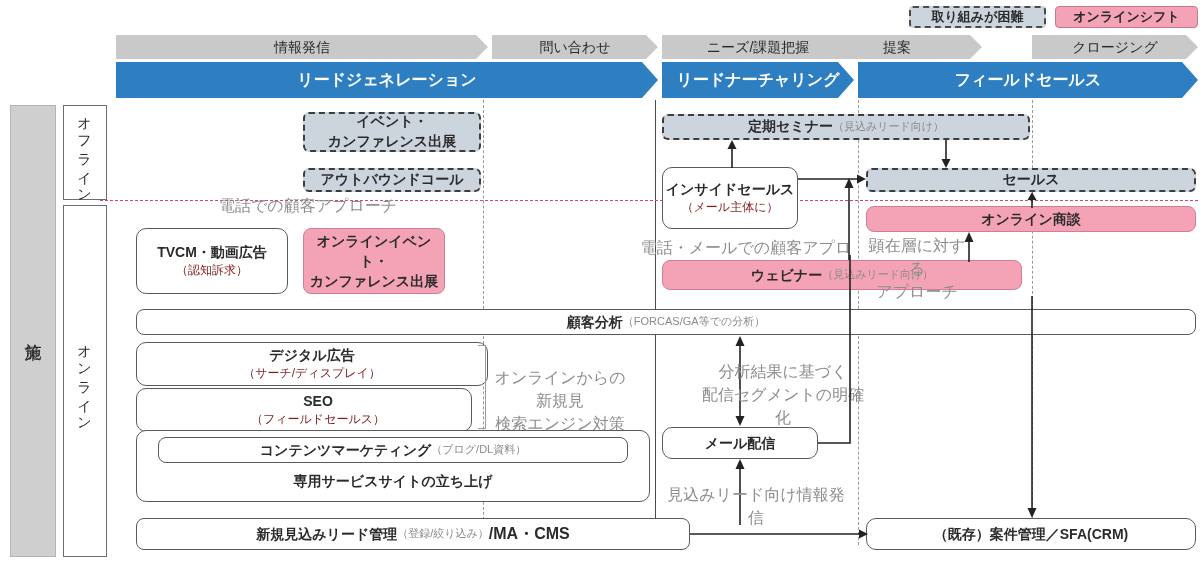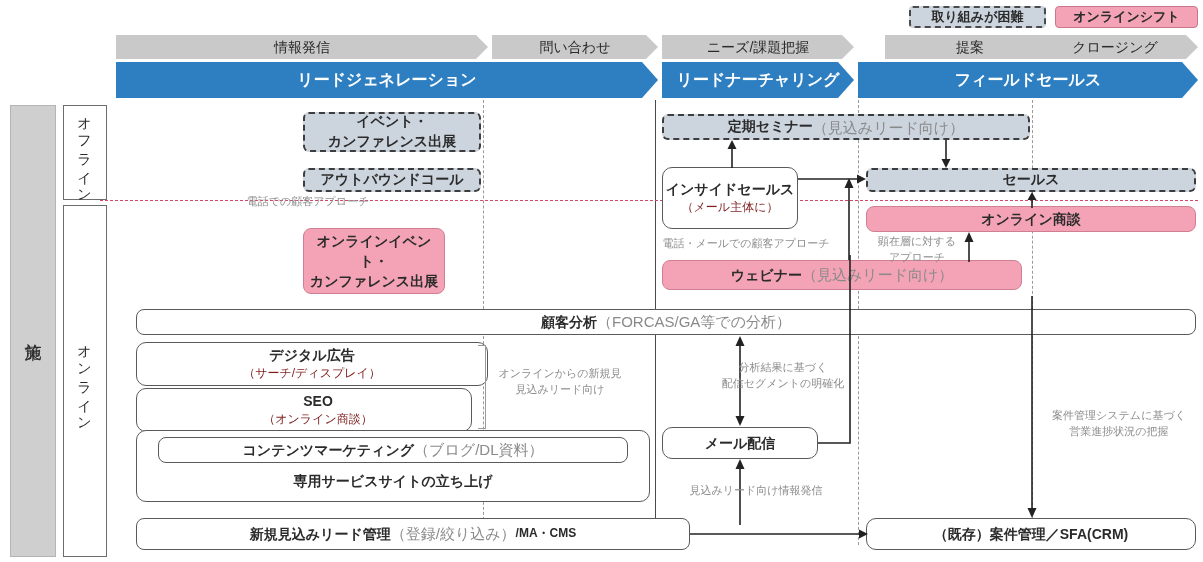--- a/index.html
+++ b/index.html
@@ -55,24 +55,24 @@
   .box-pink{
     background:#f3a3b5;border:1.5px solid #d07f92;border-radius:8px;
     font-size:14px;font-weight:bold;color:#2b2b2b;flex-direction:column;line-height:1.45;
   }
   .box-graydash{
     background:#ccd4de;border:2px dashed #3d3d3d;border-radius:6px;
     font-size:14px;font-weight:bold;color:#2b2b2b;flex-direction:column;line-height:1.4;
   }
   .bold{font-weight:bold;}
   .sub{color:#7f1d1d;font-weight:normal;font-size:12px;}
-  .sub-inline{color:#8a8a8a;font-weight:normal;font-size:15px;}
-
-  
-  .note{font-size:11px;color:#8d8d8d;line-height:1.45;text-align:center;}
+  .sub-inline{color:#8a8a8a;font-weight:normal;font-size:11px;}
+
+  
+  .note{font-size:16px;color:#8d8d8d;line-height:1.45;text-align:center;}
 
   
   .arrow svg{display:block;overflow:visible;}
   .bracket{border:1.5px solid #9a9a9a;border-left:none;}
 </style>
 </head>
 <body>
 
 <div id="stage">
 
@@ -85,21 +85,21 @@
 
   <div class="abs ctr phase" style="left:116px;top:35px;width:372px;">
     <span>情報発信</span>
   </div>
   <div class="abs ctr phase" style="left:492px;top:35px;width:166px;">
     <span>問い合わせ</span>
   </div>
   <div class="abs ctr phase" style="left:662px;top:35px;width:192px;">
     <span>ニーズ/課題把握</span>
   </div>
-  <div class="abs ctr phase" style="left:885px;top:35px;width:170px;">
+  <div class="abs ctr phase" style="left:812px;top:35px;width:170px;">
     <span>提案</span>
   </div>
   <div class="abs ctr phase" style="left:1032px;top:35px;width:166px;">
     <span>クロージング</span>
   </div>
 
   <div class="abs ctr bluebar" style="left:116px;top:62px;width:542px;">
     <span>リードジェネレーション</span>
   </div>
   <div class="abs ctr bluebar" style="left:662px;top:62px;width:192px;">
@@ -174,20 +174,24 @@
     </svg>
   </div>
 
   <div class="abs arrow" style="left:843px;top:178px;width:12px;height:82px;">
     <svg width="12" height="82" viewBox="0 0 12 82">
       <line x1="6" y1="82" x2="6" y2="9" stroke="#222" stroke-width="1.6"></line>
       <polygon points="6,0 1.5,10 10.5,10" fill="#222"></polygon>
     </svg>
   </div>
 
+  <div class="abs ctr box-white" style="left:136px;top:228px;width:152px;height:66px;">
+    <span class="bold">TVCM・動画広告</span>
+    <span class="sub">（認知訴求）</span>
+  </div>
 
   <div class="abs ctr box-pink" style="left:303px;top:228px;width:142px;height:66px;">
     <span>オンラインイベント・</span>
     <span>カンファレンス出展</span>
   </div>
 
   <div class="abs note" style="left:636px;top:236px;width:220px;">
     <span>電話・メールでの顧客アプローチ</span>
   </div>
 
@@ -223,27 +227,27 @@
     <span class="bold">顧客分析</span>
     <span class="sub-inline">（FORCAS/GA等での分析）</span>
   </div>
 
   <div class="abs ctr box-white" style="left:136px;top:342px;width:352px;height:44px;">
     <span class="bold">デジタル広告</span>
     <span class="sub">（サーチ/ディスプレイ）</span>
   </div>
   <div class="abs ctr box-white" style="left:136px;top:388px;width:336px;height:44px;padding-left:28px;">
     <span class="bold">SEO</span>
-    <span class="sub">（オンライン商談）</span>
+    <span class="sub">（フィールドセールス）</span>
   </div>
 
   <div class="abs bracket" style="left:478px;top:345px;width:8px;height:84px;"></div>
   <div class="abs note" style="left:490px;top:366px;width:140px;">
     <span>オンラインからの新規見</span><br>
-    <span>見込みリード向け</span>
+    <span>検索エンジン対策</span>
   </div>
 
   <div class="abs box-white" style="left:136px;top:430px;width:514px;height:72px;"></div>
   <div class="abs ctr box-white sq" style="left:158px;top:437px;width:470px;height:26px;flex-direction:row;">
     <span class="bold">コンテンツマーケティング</span>
     <span class="sub-inline">（ブログ/DL資料）</span>
   </div>
   <div class="abs ctr" style="left:158px;top:468px;width:470px;height:28px;font-size:14px;font-weight:bold;color:#2b2b2b;">
     <span>専用サービスサイトの立ち上げ</span>
   </div>
@@ -276,39 +280,35 @@
 
   <div class="abs arrow" style="left:818px;top:255px;width:42px;height:190px;">
     <svg width="42" height="190" viewBox="0 0 42 190">
       <path d="M0,188 L32,188 L32,0" fill="none" stroke="#222" stroke-width="1.6"></path>
     </svg>
   </div>
 
   <div class="abs ctr box-white sq" style="left:136px;top:518px;width:554px;height:32px;flex-direction:row;">
     <span class="bold">新規見込みリード管理</span>
     <span class="sub-inline">（登録/絞り込み）</span>
-    <span class="bold" style="font-size:12px;">/MA・CMS</span>
+    <span class="bold" style="font-size:16px;">/MA・CMS</span>
   </div>
 
   <div class="abs ctr box-white" style="left:866px;top:518px;width:330px;height:32px;">
     <span class="bold">（既存）案件管理／SFA(CRM)</span>
   </div>
 
   <div class="abs arrow" style="left:690px;top:527px;width:180px;height:14px;">
     <svg width="180" height="14" viewBox="0 0 180 14">
       <line x1="0" y1="7" x2="170" y2="7" stroke="#222" stroke-width="1.6"></line>
       <polygon points="178,7 169,2.5 169,11.5" fill="#222"></polygon>
     </svg>
   </div>
 
   <div class="abs arrow" style="left:1026px;top:296px;width:12px;height:222px;">
     <svg width="12" height="222" viewBox="0 0 12 222">
       <line x1="6" y1="0" x2="6" y2="213" stroke="#222" stroke-width="1.6"></line>
       <polygon points="6,222 1.5,212 10.5,212" fill="#222"></polygon>
     </svg>
   </div>
 
-  <div class="abs note" style="left:1040px;top:408px;width:158px;">
-    <span>案件管理システムに基づく</span><br>
-    <span>営業進捗状況の把握</span>
-  </div>
 
 </div>
 
 </body></html>

